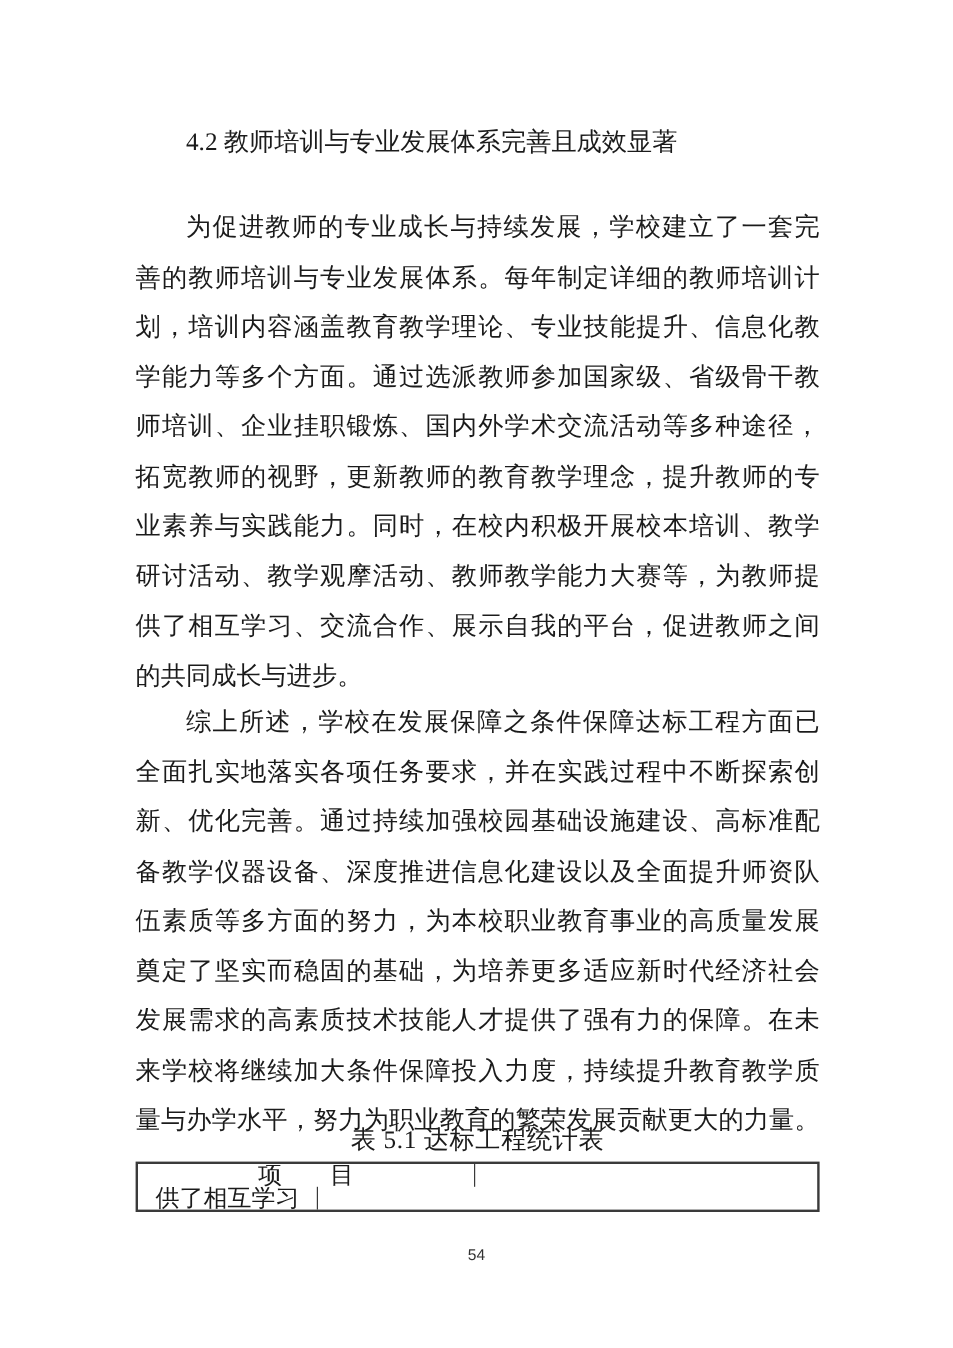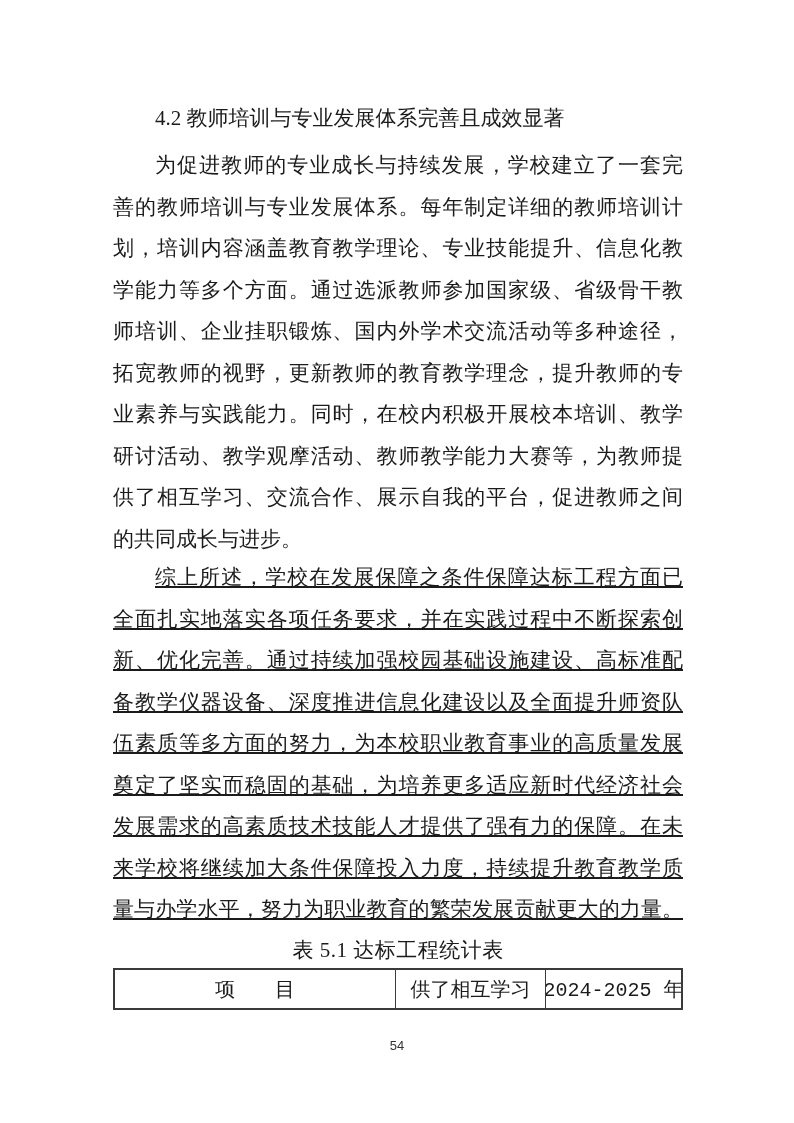--- a/index.html
+++ b/index.html
@@ -12,23 +12,23 @@
     color:#1b1b1b;
   }
   .content-block{position:absolute;left:113px;width:570px;}
   .heading{
     top:98px;
     font-size:21px;
     line-height:41px;
     text-indent:2em;
     white-space:nowrap;
   }
-  .para{display:block;}
+  .para{display:block;margin-top:24px;}
   .para-1{top:145px;}
-  .para-2{top:557px;text-decoration:underline;}
+  .para-2{top:557px;}
   .line{
     font-size:21px;
     line-height:41.5px;
     text-align:justify;
     text-align-last:justify;
     text-justify:inter-character;
     overflow:visible;
   }
   .line.first{text-indent:2em;}
   .line.short{text-align-last:left;}
@@ -39,20 +39,21 @@
     text-align:center;
     letter-spacing:0.5px;
   }
   .stat-table{
     position:absolute;
     left:113px;top:968px;
     width:570px;height:42px;
     display:flex;
     border:2px solid #3a3a3a;
     box-sizing:border-box;
+    flex-direction:column;
   }
   .stat-cell{
     display:flex;align-items:center;justify-content:center;
     font-size:20px;
     box-sizing:border-box;
     white-space:nowrap;
     overflow:hidden;
   }
   .stat-cell.c1{width:281px;border-right:1px solid #3a3a3a;}
   .stat-cell.c2{width:150px;border-right:1px solid #3a3a3a;}

